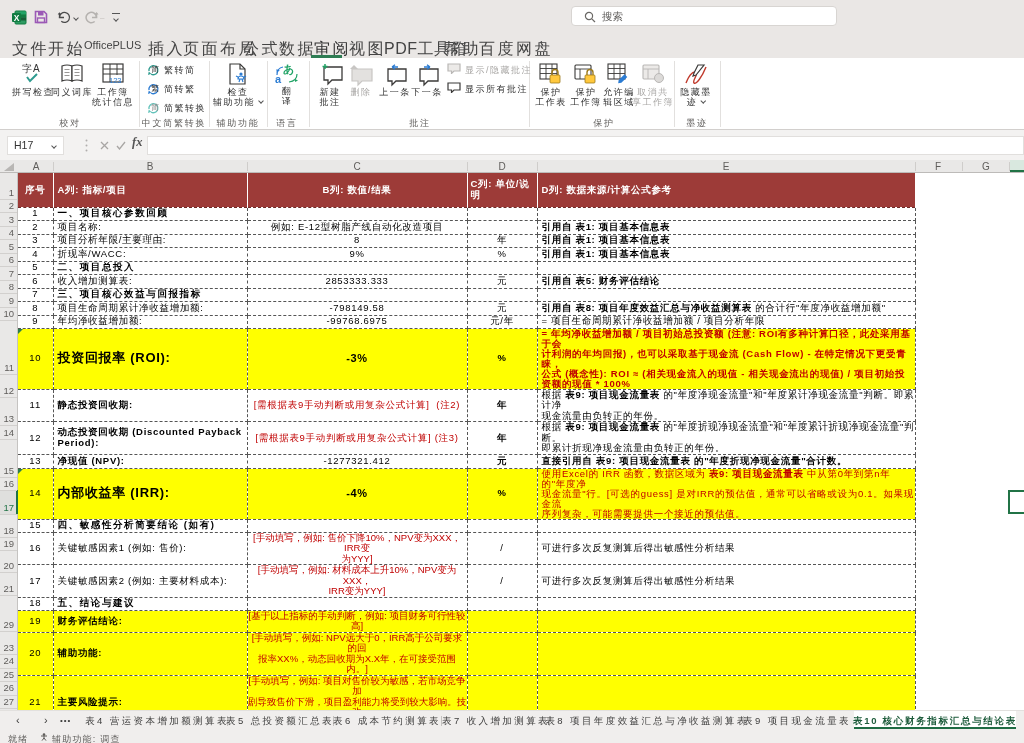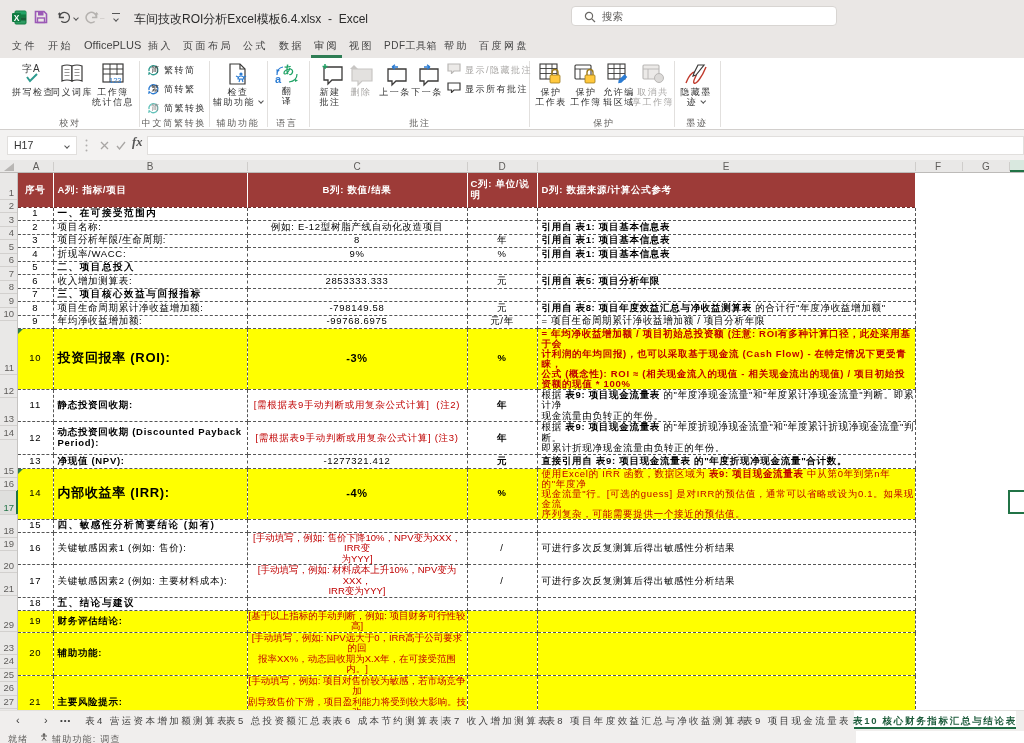--- a/index.html
+++ b/index.html
@@ -1,29 +1,29 @@
 <!DOCTYPE html>
 <html><head><meta charset="utf-8">
 <style>
 *{margin:0;padding:0;box-sizing:border-box}
 html,body{width:1024px;height:743px;overflow:hidden}
 body{font-family:"Liberation Sans",sans-serif;position:relative;background:#fff}
 .abs{position:absolute}
 
 #titlebar{left:0;top:0;width:1024px;height:36px;background:#eae7e5}
 #menubar{left:0;top:36px;width:1024px;height:22px;background:#eae7e5}
-.mitem{position:absolute;top:3px;font-size:10px;color:#444;white-space:nowrap;letter-spacing:2.5px}
+.mitem{position:absolute;top:3px;font-size:16px;color:#444;white-space:nowrap;letter-spacing:2.5px}
 #ribbon{left:0;top:58px;width:1024px;height:72px;background:#fff;border-bottom:1px solid #d2cfcd}
 .rsep{position:absolute;top:3px;width:1px;height:66px;background:#e2e0de}
 .rlab{position:absolute;top:59px;font-size:9px;color:#5f5d5b;white-space:nowrap;transform:translateX(-50%);letter-spacing:1.8px}
 .rbtn{position:absolute;font-size:9px;color:#333;text-align:center;transform:translateX(-50%);white-space:nowrap;line-height:10px;letter-spacing:1.5px}
 .ricon{position:absolute;transform:translateX(-50%)}
 .rsm{position:absolute;font-size:9px;color:#333;white-space:nowrap;letter-spacing:1.5px}
 #fbar{left:0;top:130px;width:1024px;height:30px;background:#f3f2f1}
-#namebox{position:absolute;left:7px;top:6px;width:70px;height:19px;background:#fff;border:1px solid #e1dfdd;font-size:10.5px;color:#333;line-height:17px;padding-left:6px}
+#namebox{position:absolute;left:7px;top:6px;width:57px;height:19px;background:#fff;border:1px solid #e1dfdd;font-size:10.5px;color:#333;line-height:17px;padding-left:6px}
 #fxfield{position:absolute;left:147px;top:6px;width:877px;height:19px;background:#fff;border:1px solid #e1dfdd}
 #colheads{left:0;top:160px;width:1024px;height:13px;background:#e9e8e7;border-bottom:1px solid #bdbbb9}
 .clet{position:absolute;top:1px;font-size:10px;color:#5f5d5b;transform:translateX(-50%)}
 #gridwrap{left:0;top:173px;width:1024px;height:537px;background:#fff;overflow:hidden}
 #rowheads{position:absolute;left:0;top:0;width:18px;background:#e9e8e7;border-right:1px solid #c5c3c1}
 .rnum{position:absolute;right:3px;font-size:9.5px;color:#5f5d5b;line-height:12px}
 #tbl{position:absolute;left:18px;top:0;border-collapse:collapse;table-layout:fixed}
 #tbl td{border-right:1px dashed #555;border-bottom:1px dashed #555;font-size:9.5px;color:#000;overflow:hidden;padding:0;vertical-align:middle;line-height:10.5px;letter-spacing:0.7px}
 #tbl td.ca{text-align:center}
 #tbl td.cb{padding-left:4px}
@@ -33,21 +33,21 @@
 #tbl td.cd{text-align:center}
 #tbl td.ce{padding-left:4px}
 #tbl tr.hdr td{background:#9d3b38;color:#fff;font-weight:bold;border-right:1px solid rgba(255,255,255,.4);border-bottom:1px dashed #6e2a28}
 #tbl tr.yel td{background:#ffff00}
 .red,#tbl td.red{color:#c00000}
 .tri{position:absolute;left:0;top:0;width:0;height:0;border-top:5px solid #2a7d4f;border-right:5px solid transparent}
 .chev{display:inline-block;width:4px;height:4px;border-right:1px solid #555;border-bottom:1px solid #555;transform:rotate(45deg);vertical-align:2px}
 .b{font-weight:bold}
 #tabbar{left:0;top:710px;width:1024px;height:21px;background:#f0eeed;border-top:1px solid #e2e0de}
 .stab{position:absolute;top:0;height:19px;font-size:9.5px;color:#3c3c3c;white-space:nowrap;transform:translateX(-50%);line-height:19px;letter-spacing:2.4px}
-#statusbar{left:0;top:731px;width:856px;height:12px;background:#f0eeed;font-size:9px;color:#5f5d5b}
+#statusbar{left:0;top:731px;width:1024px;height:12px;background:#f0eeed;font-size:9px;color:#5f5d5b}
 </style></head>
 <body>
 <div class="abs" id="titlebar">
   <svg class="abs" style="left:12px;top:10px" width="15" height="15" viewBox="0 0 15 15">
       <rect x="3" y="1" width="11" height="13" rx="1" fill="#2e9b62" stroke="#107c41" stroke-width="1"></rect>
       <rect x="8" y="1.5" width="6" height="3" fill="#21a366"></rect>
       <rect x="8" y="4.5" width="6" height="3" fill="#107c41"></rect>
       <rect x="8" y="7.5" width="6" height="3" fill="#185c37"></rect>
       <rect x="0" y="3" width="9" height="9" rx="1" fill="#107c41"></rect>
       <text x="4.5" y="10.5" font-size="8.5" font-weight="bold" fill="#fff" text-anchor="middle" font-family="Liberation Sans">X</text>
@@ -64,21 +64,20 @@
     </svg>
   <span class="chev abs" style="left:74px;top:16px;border-color:#555"></span>
   <svg class="abs" style="left:85px;top:10px" width="15" height="15" viewBox="0 0 15 15">
       <path d="M11.5 3 v4.5 h-4.5" fill="none" stroke="#b5b2af" stroke-width="1.5"></path>
       <path d="M11.5 7.5 a5.2 5.2 0 1 0 -1.8 4" fill="none" stroke="#b5b2af" stroke-width="1.5"></path>
       <path d="M11.5 2 l2 2.5 h-4 z" fill="#b5b2af"></path>
     </svg>
   <span class="abs" style="left:100px;top:13px;font-size:8px;color:#c0beba">–</span>
   <span class="abs" style="left:112px;top:13px;width:8px;border-top:1.2px solid #555"></span>
     <span class="chev abs" style="left:114px;top:17px;border-color:#555"></span>
-  <span class="abs" style="left:134px;top:11px;font-size:12px;color:#2b2b2b;white-space:nowrap">车间技改ROI分析Excel模板6.4.xlsx &nbsp;-&nbsp; Excel</span>
   <div class="abs" style="left:571px;top:6px;width:266px;height:20px;background:#fff;border:1px solid #d8d5d2;border-radius:4px">
     <svg style="position:absolute;left:12px;top:4px" width="12" height="12" viewBox="0 0 12 12">
         <circle cx="5" cy="5" r="3.6" fill="none" stroke="#6a6865" stroke-width="1.2"></circle>
         <line x1="7.8" y1="7.8" x2="11" y2="11" stroke="#6a6865" stroke-width="1.2"></line>
       </svg>
     <span style="position:absolute;left:30px;top:3px;font-size:10.5px;color:#5c5a58">搜索</span>
   </div>
 </div>
 <div class="abs" id="menubar">
   <span class="mitem" style="left:12px">文件</span>
@@ -345,35 +344,35 @@
   <tbody>
         <tr class="hdr" style="height:34px">
           <td class="ca">序号</td>
           <td class="cb">A列: 指标/项目</td>
           <td class="cc">B列: 数值/结果</td>
           <td class="cd" style="text-align:left;padding-left:3px">C列: 单位/说明</td>
           <td class="ce">D列: 数据来源/计算公式参考</td>
         </tr>
   <tr style="height:13px">
           <td class="ca">1</td>
-          <td class="cb b sec">一、在可接受范围内</td>
+          <td class="cb b sec">一、项目核心参数回顾</td>
           <td class="cc"></td>
           <td class="cd"></td>
           <td class="ce"></td>
         </tr>
   <tr style="height:14px">
           <td class="ca">2</td>
           <td class="cb">项目名称:</td>
           <td class="cc">例如: E-12型树脂产线自动化改造项目</td>
           <td class="cd"></td>
           <td class="ce b">引用自 表1: 项目基本信息表</td>
         </tr>
   <tr style="height:13px">
           <td class="ca">3</td>
-          <td class="cb">项目分析年限/生命周期:</td>
+          <td class="cb">项目分析年限/主要理由:</td>
           <td class="cc">8</td>
           <td class="cd">年</td>
           <td class="ce b">引用自 表1: 项目基本信息表</td>
         </tr>
   <tr style="height:14px">
           <td class="ca">4</td>
           <td class="cb">折现率/WACC:</td>
           <td class="cc">9%</td>
           <td class="cd">%</td>
           <td class="ce b">引用自 表1: 项目基本信息表</td>
@@ -383,21 +382,21 @@
           <td class="cb b sec">二、项目总投入</td>
           <td class="cc"></td>
           <td class="cd"></td>
           <td class="ce"></td>
         </tr>
   <tr style="height:14px">
           <td class="ca">6</td>
           <td class="cb">收入增加测算表:</td>
           <td class="cc">2853333.333</td>
           <td class="cd">元</td>
-          <td class="ce b">引用自 表5: 项目分析年限</td>
+          <td class="ce b">引用自 表5: 财务评估结论</td>
         </tr>
   <tr style="height:13px">
           <td class="ca">7</td>
           <td class="cb b sec">三、项目核心效益与回报指标</td>
           <td class="cc"></td>
           <td class="cd"></td>
           <td class="ce"></td>
         </tr>
   <tr style="height:14px">
           <td class="ca">8</td>

